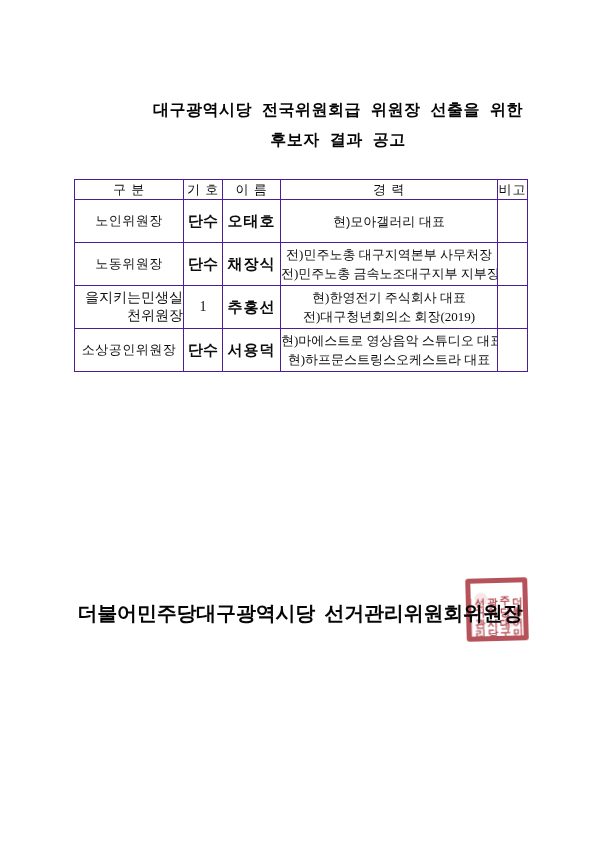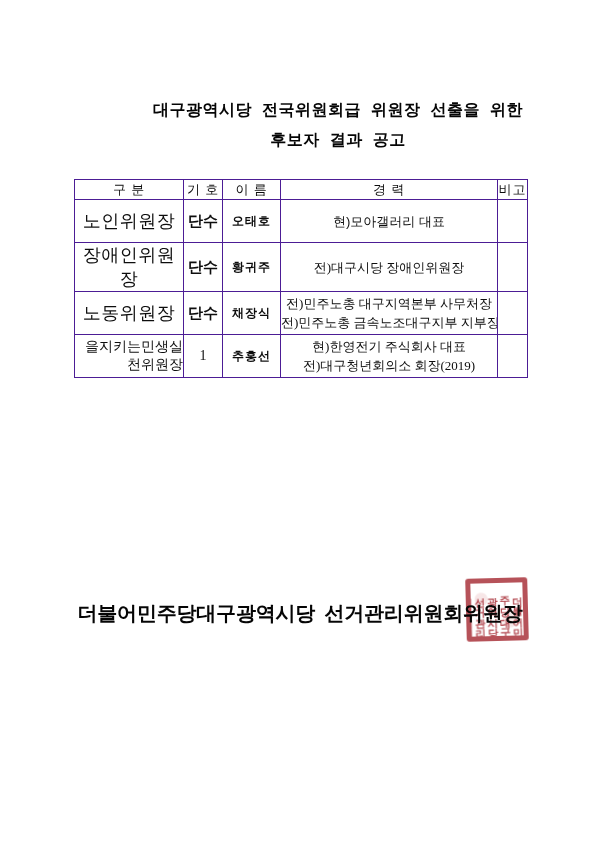--- a/index.html
+++ b/index.html
@@ -56,21 +56,21 @@
     height: 19px;
     font-weight: normal;
     font-size: 13px;
     text-align: center;
     letter-spacing: 1px;
   }
   tbody tr { height: 43px; }
 
   td.c-cat {
     text-align: center;
-    font-size: 18px;
+    font-size: 13px;
     letter-spacing: 0.5px;
   }
   td.c-cat.long { font-size: 14px; letter-spacing: 0; text-align: right; }
 
   td.c-sym {
     text-align: center;
     font-family: "Liberation Sans", sans-serif;
     font-weight: bold;
     font-size: 15px;
     margin-left: 32px;
@@ -78,21 +78,21 @@
   td.c-sym.num {
     font-family: "Liberation Serif", serif;
     font-weight: normal;
     font-size: 14px;
   }
 
   td.c-name {
     text-align: center;
     font-family: Liberation Mono, monospace;
     font-weight: bold;
-    font-size: 12px;
+    font-size: 15px;
     letter-spacing: 1px;
   }
 
   td.c-career {
     vertical-align: middle;
     padding: 2px 3px 2px 7px;
     font-size: 13px;
     line-height: 19px;
   }
   td.c-career .career-line { white-space: nowrap; text-align: center; }
@@ -182,48 +182,49 @@
         <tr class="first-row">
           <td class="c-cat">노인위원장</td>
           <td class="c-sym">단수</td>
           <td class="c-name">오태호</td>
           <td class="c-career">
             <div class="career-line">현)모아갤러리 대표</div>
           </td>
           <td class="c-remark"></td>
         </tr>
         <tr>
-          <td class="c-cat">장애인위원장</td>
-          <td class="c-sym">단수</td>
-          <td class="c-name">황귀주</td>
-          <td class="c-career">
-            <div class="career-line">전)대구시당 장애인위원장</div>
-          </td>
-          <td class="c-remark"></td>
-        </tr>
-        <tr>
           <td class="c-cat">노동위원장</td>
           <td class="c-sym">단수</td>
           <td class="c-name">채장식</td>
           <td class="c-career">
             <div class="career-line">전)민주노총 대구지역본부 사무처장</div>
             <div class="career-line">전)민주노총 금속노조대구지부 지부장</div>
           </td>
           <td class="c-remark"></td>
         </tr>
         <tr>
           <td class="c-cat long">을지키는민생실천위원장</td>
           <td class="c-sym num">1</td>
           <td class="c-name">추홍선</td>
           <td class="c-career">
             <div class="career-line">현)한영전기 주식회사 대표</div>
             <div class="career-line">전)대구청년회의소 회장(2019)</div>
           </td>
           <td class="c-remark"></td>
         </tr>
+        <tr>
+          <td class="c-cat">소상공인위원장</td>
+          <td class="c-sym">단수</td>
+          <td class="c-name">서용덕</td>
+          <td class="c-career">
+            <div class="career-line">현)마에스트로 영상음악 스튜디오 대표</div>
+            <div class="career-line">현)하프문스트링스오케스트라 대표</div>
+          </td>
+          <td class="c-remark"></td>
+        </tr>
       </tbody>
   </table>
 
   <div class="signature-line">더불어민주당대구광역시당 선거관리위원회위원장</div>
 
   <div class="seal">
     <div class="seal-text">더불어민주당대구광역시당선거관리위원회위원장의인</div>
   </div>
 
 </div>

